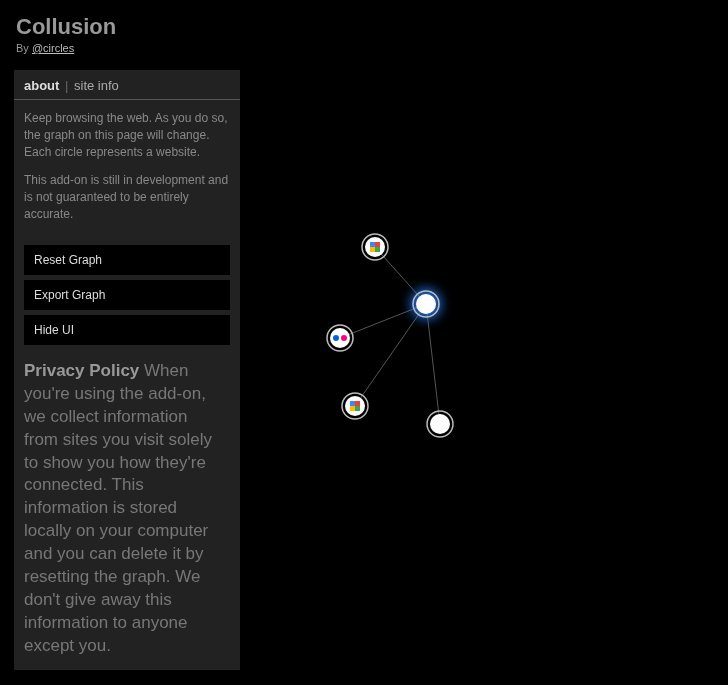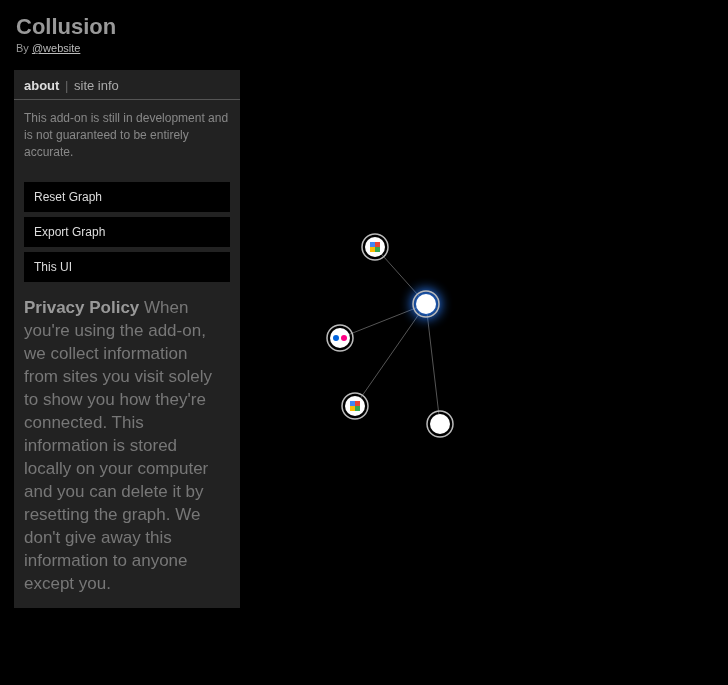--- a/index.html
+++ b/index.html
@@ -121,37 +121,38 @@
       filter: blur(6px);
       opacity: 0.9;
     }
   </style>
 </head>
 <body>
 
 <div class="header">
   <div class="title">Collusion</div>
   <div class="byline">
-    <span>By </span><a href="#">@website</a>
+    <span>By </span><a href="#">@circles</a>
   </div>
 </div>
 
 <div class="sidebar">
   <div class="tabs">
     <span class="tab">about</span>
     <span class="tab-sep">|</span>
     <span class="tab inactive">site info</span>
   </div>
   <div class="content">
+    <p>Keep browsing the web. As you do so, the graph on this page will change. Each circle represents a website.</p>
     <p>This add-on is still in development and is not guaranteed to be entirely accurate.</p>
   </div>
   <div class="buttons">
     <button class="btn">Reset Graph</button>
     <button class="btn">Export Graph</button>
-    <button class="btn">This UI</button>
+    <button class="btn">Hide UI</button>
   </div>
   <div class="privacy">
     <strong>Privacy Policy</strong><span> When you're using the add-on, we collect information from sites you visit solely to show you how they're connected. This information is stored locally on your computer and you can delete it by resetting the graph. We don't give away this information to anyone except you.</span>
   </div>
 </div>
 
 <div class="graph">
   <svg id="graph-svg" viewBox="0 0 468 685">
       <line x1="166" y1="304" x2="115" y2="247" class="edge"></line>
       <line x1="166" y1="304" x2="80" y2="338" class="edge"></line>

